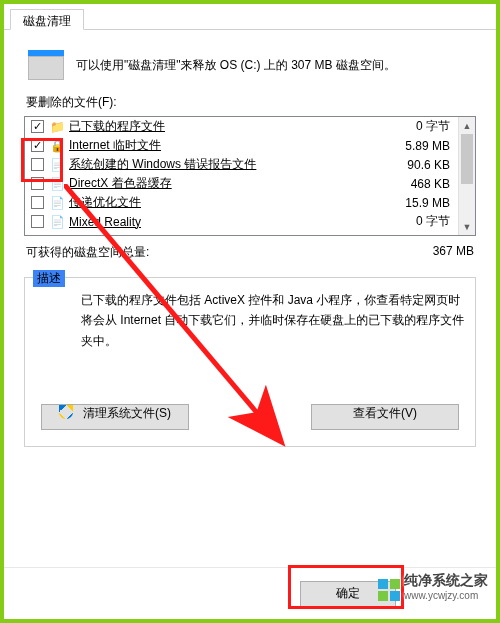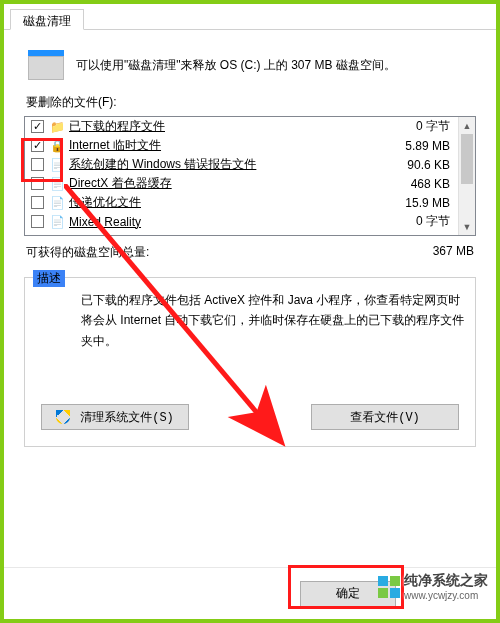--- a/index.html
+++ b/index.html
@@ -138,22 +138,22 @@
   justify-content: space-between;
   padding: 0 6px;
   margin-top: 50px;
 }
 .win-btn {
   min-width: 148px;
   height: 26px;
   background: #e1e1e1;
   border: 1px solid #adadad;
   font-size: 12px;
-  font-family: Liberation Mono, monospace;
-  display: flex; align-items: center; justify-content: center;
+  font-family: Liberation Sans, sans-serif;
+  display: flex; align-items: flex-start; justify-content: center;
   gap: 10px;
   cursor: pointer;
 }
 .shield {
   width: 14px; height: 14px;
   display: inline-block;
   position: relative;
 }
 .shield::before {
   content: "";
@@ -199,21 +199,21 @@
   position: absolute;
   top: 180px; left: 60px;
   width: 260px; height: 280px;
   pointer-events: none;
 }
 
 
 .watermark {
   position: absolute;
   bottom: 18px; right: 8px;
-  display: flex; align-items: center;
+  display: flex; align-items: flex-end;
   font-size: 14px; font-weight: bold;
   color: #444;
   text-shadow: 0 0 3px #fff, 0 0 3px #fff;
   gap: 4px;
 }
 .wm-logo {
   width: 22px; height: 22px;
   display: grid;
   grid-template-columns: 1fr 1fr;
   grid-template-rows: 1fr 1fr;

